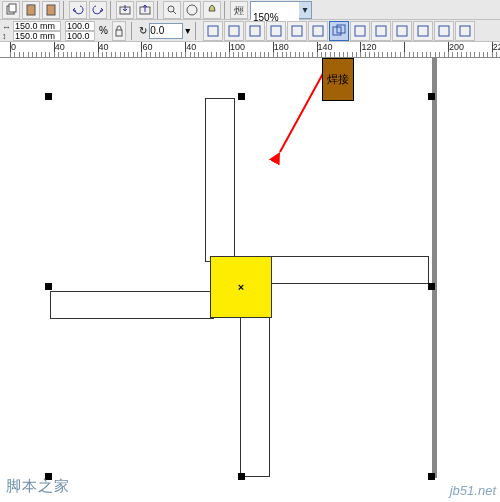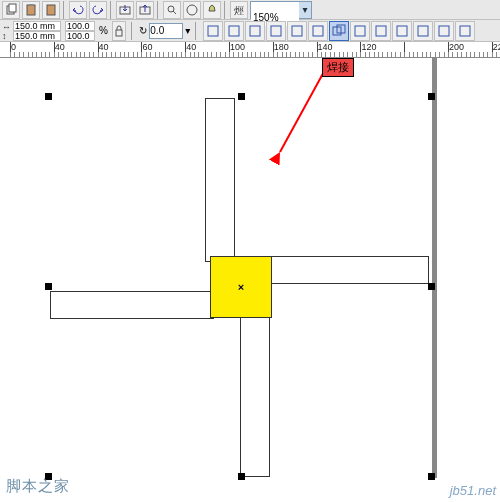--- a/index.html
+++ b/index.html
@@ -32,21 +32,21 @@
   .ruler-h .tick-label { position:absolute; top:0; font-size:9px; color:#222; transform: translateX(1px); }
 
   .canvas { position: relative; width: 500px; height: 444px; background: #fff; overflow: hidden; }
   .canvas .shape-rect { position:absolute; border:1px solid #333; background:#fff; }
   .canvas .shape-square { position:absolute; border:1px solid #333; background:#ffed00; }
   .canvas .center-x { position:absolute; color:#003; font-weight:bold; font-size:11px; transform: translate(-50%,-50%); }
   .handle { position:absolute; width:7px; height:7px; background:#000; }
   .grey-bar { position:absolute; background:#888; }
 
   .arrow { position:absolute; }
-  .tooltip { position:absolute; background:#ef4444; border:1px solid #000; padding:1px 4px; font-size:11px; color:#000; }
+  .tooltip { position:absolute; background:#a16207; border:1px solid #000; padding:13px 4px; font-size:11px; color:#000; }
   .watermark { position:absolute; right:4px; bottom:4px; color:#86a6c6; font-size:13px; font-style:italic; }
   .brand { position:absolute; left:6px; bottom:6px; font-size:15px; color:#6e8fa8; letter-spacing:1px; }
 </style>
 </head>
 <body>
 
 <div class="toolbar-main">
   <div class="tb-btn">
       <svg viewBox="0 0 14 14">
         <rect x="3" y="3" width="7" height="8" fill="none" stroke="#555"></rect>

